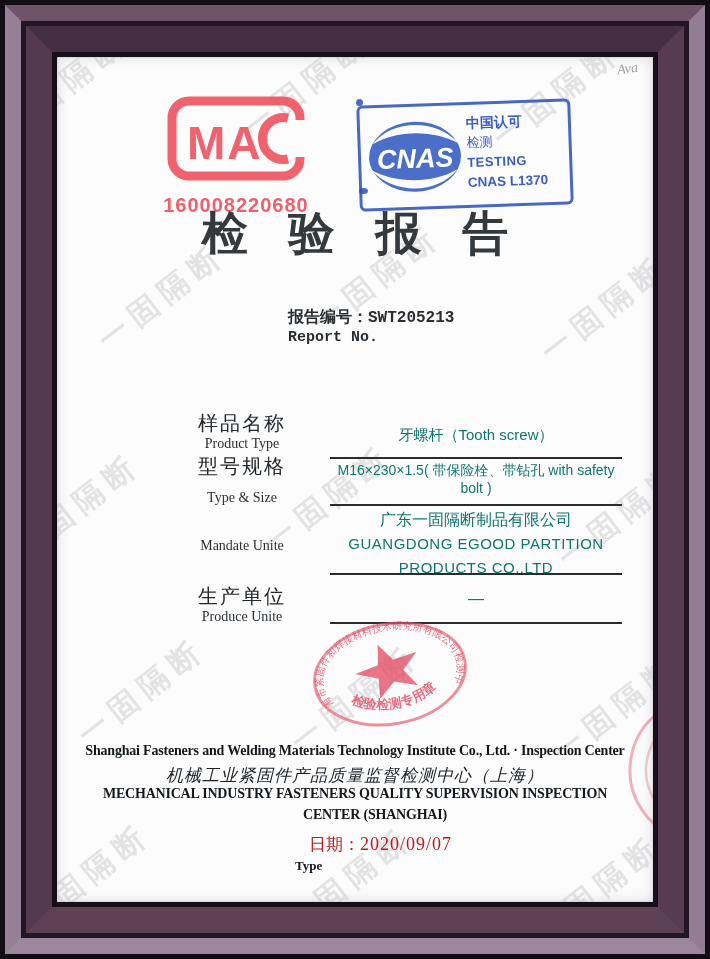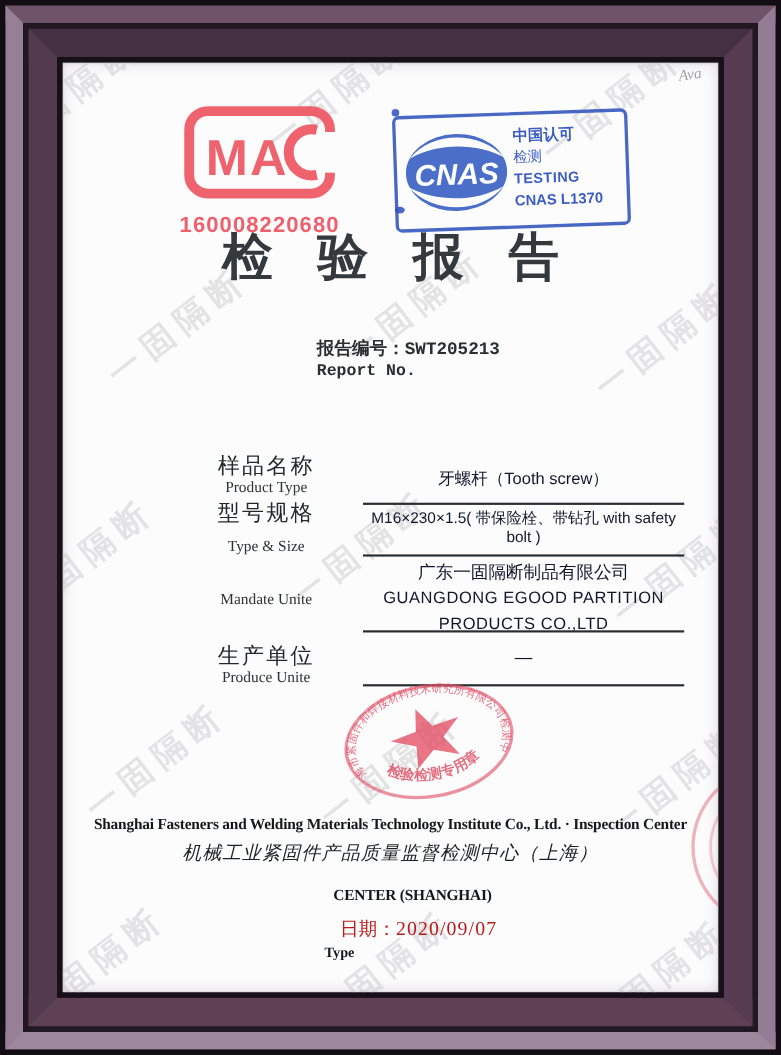--- a/index.html
+++ b/index.html
@@ -38,21 +38,21 @@
   .repno{position:absolute;left:231px;top:250px;font-size:16px;color:#2a2e31;font-weight:700;}
   .repno .mono{font-family:"Liberation Mono",monospace;font-weight:700;}
   .repno-en{position:absolute;left:231px;top:272px;font-size:15px;color:#2a2e31;font-weight:700;
             font-family:"Liberation Mono",monospace;}
 
   
   .flabel-zh{position:absolute;left:100px;width:170px;text-align:center;font-size:20px;letter-spacing:2px;
              color:#24282b;font-weight:400;}
   .flabel-en{position:absolute;left:100px;width:170px;text-align:center;font-size:14px;color:#2b3034;
              font-family:"Liberation Serif",serif;}
-  .fvalue{position:absolute;left:273px;width:292px;text-align:center;color:#0f172a;}
+  .fvalue{position:absolute;left:273px;width:292px;text-align:center;color:#0f766e;}
   .uline{position:absolute;left:273px;width:292px;height:0;border-top:2px solid #2a2d30;}
 
   
   .inst-zh{position:absolute;left:0;right:0;text-align:center;font-size:17px;letter-spacing:1px;color:#1e2225;}
   .inst-en{position:absolute;left:0;right:0;text-align:center;font-size:14px;font-weight:700;color:#14181b;
            font-family:"Liberation Serif",serif;letter-spacing:-.2px;}
   .date-line{position:absolute;left:226px;top:776px;font-size:17px;color:#b91c1c;margin-left:26px;}
   .date-line .num{font-family:"Liberation Serif",serif;font-size:18px;letter-spacing:1px;}
   .date-en{position:absolute;left:238px;top:801px;font-size:13px;font-weight:700;color:#14181b;
            font-family:"Liberation Serif",serif;}
@@ -175,20 +175,21 @@
             <circle cx="145" cy="105" r="56" fill="none" stroke="rgba(222,90,110,0.45)" stroke-width="2.5"></circle>
             <text font-size="13" font-weight="bold" fill="rgba(220,60,82,0.7)" font-family="Liberation Sans, sans-serif">
               <textPath href="#arcEdge" startOffset="12%">检验检测专用章</textPath>
             </text>
           </g>
         </svg>
       </div>
 
       <div class="inst-en" style="top:686px;">Shanghai Fasteners and Welding Materials Technology Institute Co., Ltd. · Inspection Center</div>
       <div class="inst-zh" style="top:707px;font-style:italic;">机械工业紧固件产品质量监督检测中心（上海）</div>
+      <div class="inst-en" style="top:729px;">MECHANICAL INDUSTRY FASTENERS QUALITY SUPERVISION INSPECTION</div>
       <div class="inst-en" style="top:750px;margin-left:40px;">CENTER (SHANGHAI)</div>
 
       <div class="date-line">
         <span>日期：</span><span class="num">2020/09/07</span>
       </div>
       <div class="date-en">Type</div>
 
      </div>
     </div>
    </div>

